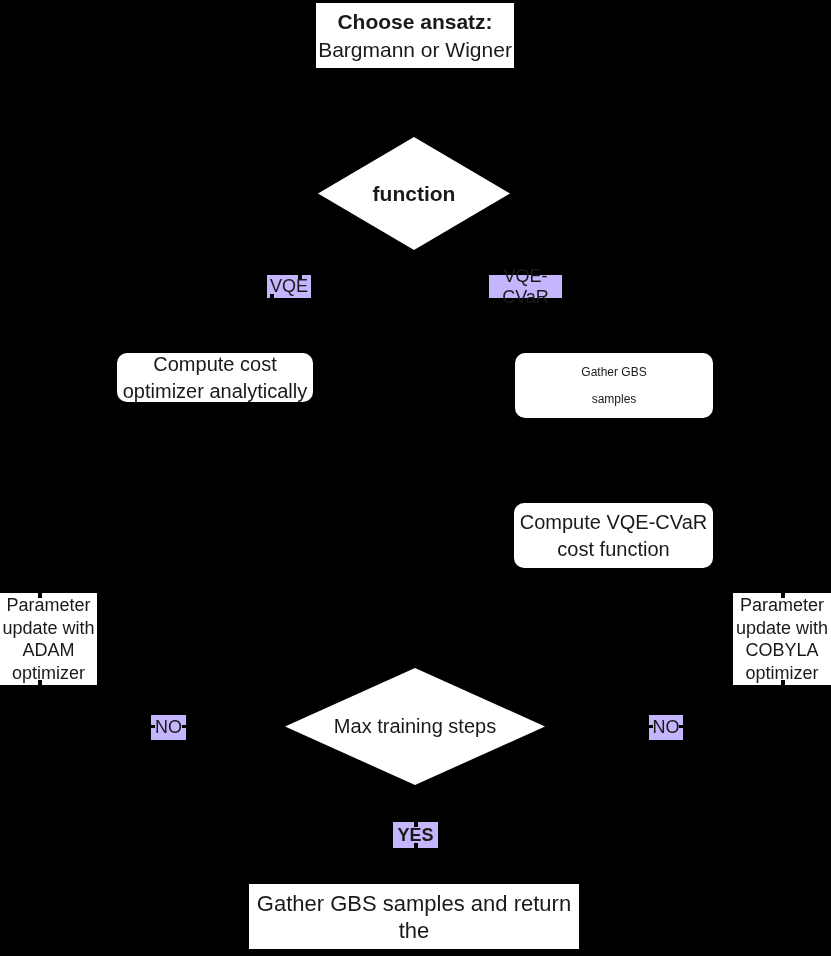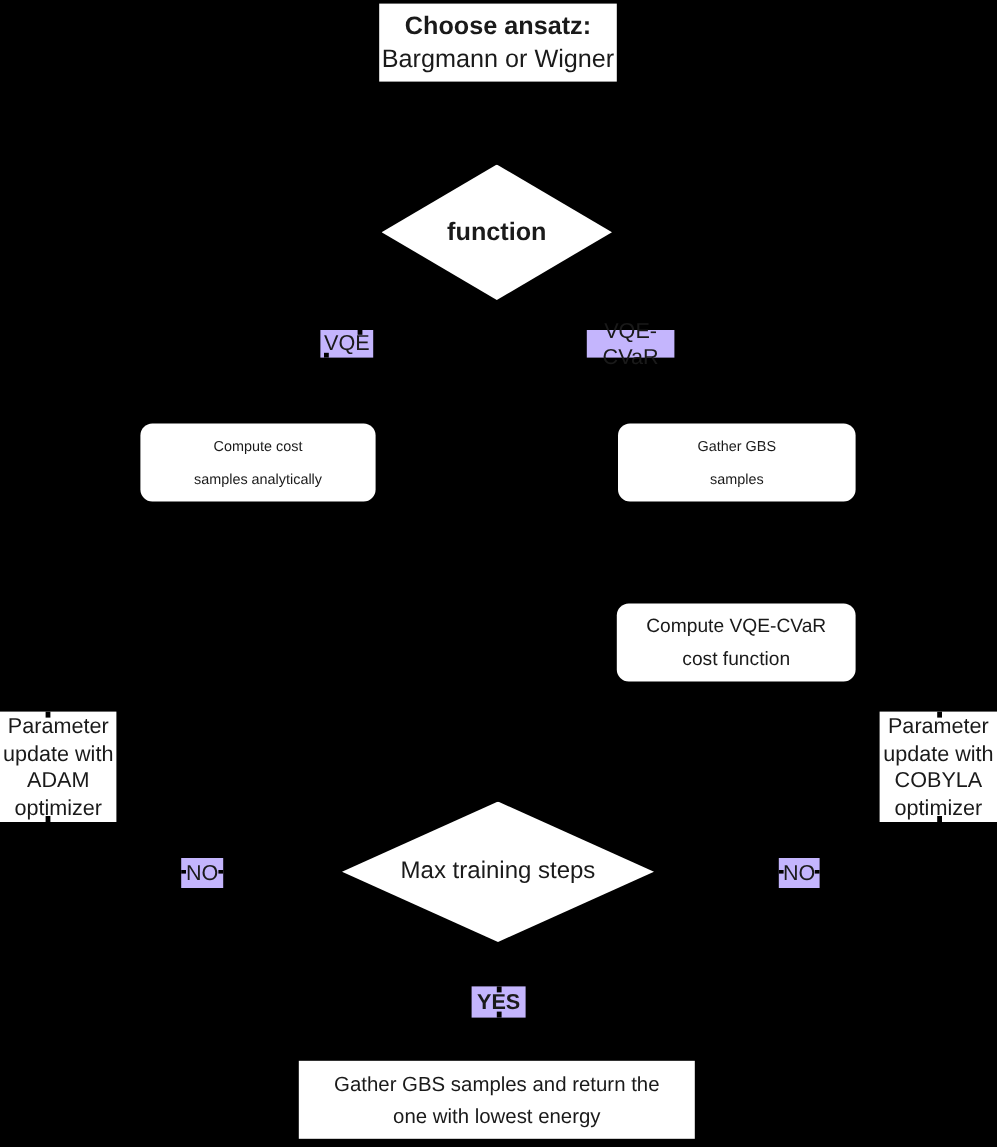--- a/index.html
+++ b/index.html
@@ -28,27 +28,27 @@
   }
   .node .line { display: block; }
   .rect { border-radius: 0; }
   .rounded { border-radius: 10px; }
   .diamond { clip-path: polygon(50% 0, 100% 50%, 50% 100%, 0 50%); }
   .bold { font-weight: bold; }
 
   
   .n-start   { left:316px; top:3px;   width:198px; height:65px; font-size:21px; line-height:28px; }
   .n-d1      { left:318px; top:137px; width:192px; height:113px; font-size:21px; line-height:27px; font-weight:bold; }
-  .n-analytic{ left:117px; top:353px; width:196px; height:65px; font-size:12px; line-height:27px;text-align:center; }
+  .n-analytic{ left:117px; top:353px; width:196px; height:49px; font-size:20px; line-height:27px;text-align:center; }
   .n-gather  { left:515px; top:353px; width:198px; height:65px; font-size:12px; line-height:27px; }
-  .n-cvar    { left:514px; top:503px; width:199px; height:65px; font-size:16px; line-height:27px;align-items:center; }
+  .n-cvar    { left:514px; top:503px; width:199px; height:65px; font-size:20px; line-height:27px;align-items:center; }
   .n-adam    { left:0px;   top:593px; width:97px;  height:92px; font-size:18px; line-height:22.5px; }
   .n-cobyla  { left:733px; top:593px; width:98px;  height:92px; font-size:18px; line-height:22.5px; }
   .n-d2      { left:285px; top:668px; width:260px; height:117px; font-size:20px; line-height:27px; }
-  .n-end     { left:249px; top:884px; width:330px; height:65px; font-size:17px; line-height:27px; }
+  .n-end     { left:249px; top:884px; width:330px; height:65px; font-size:22px; line-height:27px; }
 
   .edge-label {
     position: absolute;
     background: #c4b5fd;
     display: flex;
     justify-content: center;
     align-items: center;
     text-align: center;
     font-size: 18px;
     box-sizing: border-box;
@@ -87,21 +87,21 @@
 
   <div class="node diamond n-d1">
     <span class="line">function</span>
   </div>
 
   <div class="edge-label l-vqe">VQE</div>
   <div class="edge-label l-vqecvar">VQE-CVaR</div>
 
   <div class="node rounded n-analytic">
     <span class="line">Compute cost</span>
-    <span class="line">samples analytically</span>
+    <span class="line">optimizer analytically</span>
   </div>
 
   <div class="node rounded n-gather">
     <span class="line">Gather GBS</span>
     <span class="line">samples</span>
   </div>
 
   <div class="node rounded n-cvar">
     <span class="line">Compute VQE-CVaR</span>
     <span class="line">cost function</span>
@@ -124,21 +124,20 @@
   <div class="node diamond n-d2">
     <span class="line">Max training steps</span>
   </div>
 
   <div class="edge-label l-noL">NO</div>
   <div class="edge-label l-noR">NO</div>
   <div class="edge-label l-yes">YES</div>
 
   <div class="node rect n-end">
     <span class="line">Gather GBS samples and return the</span>
-    <span class="line">one with lowest energy</span>
   </div>
 
   <div class="notch k-adam-top"></div>
   <div class="notch k-adam-bot"></div>
   <div class="notch k-cobyla-top"></div>
   <div class="notch k-cobyla-bot"></div>
   <div class="notch k-noL-left"></div>
   <div class="notch k-noL-right"></div>
   <div class="notch k-noR-left"></div>
   <div class="notch k-noR-right"></div>

